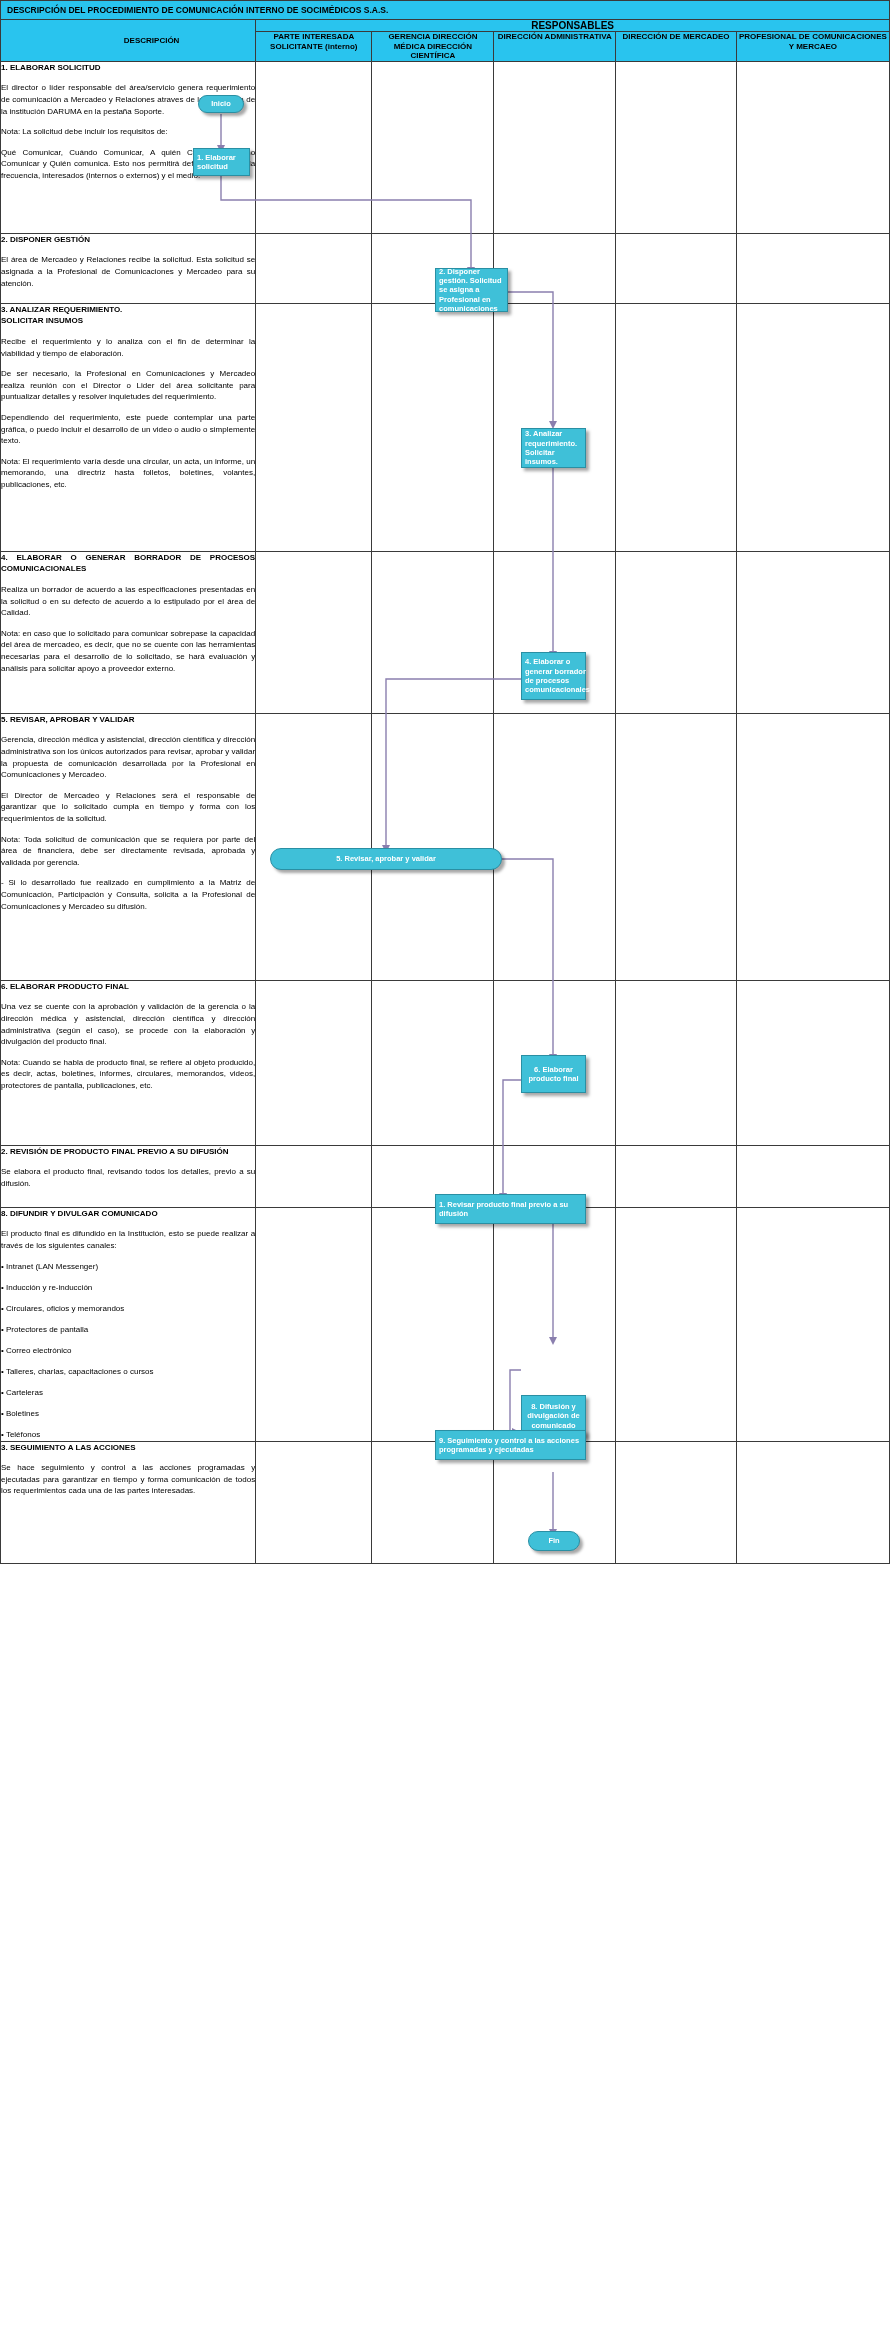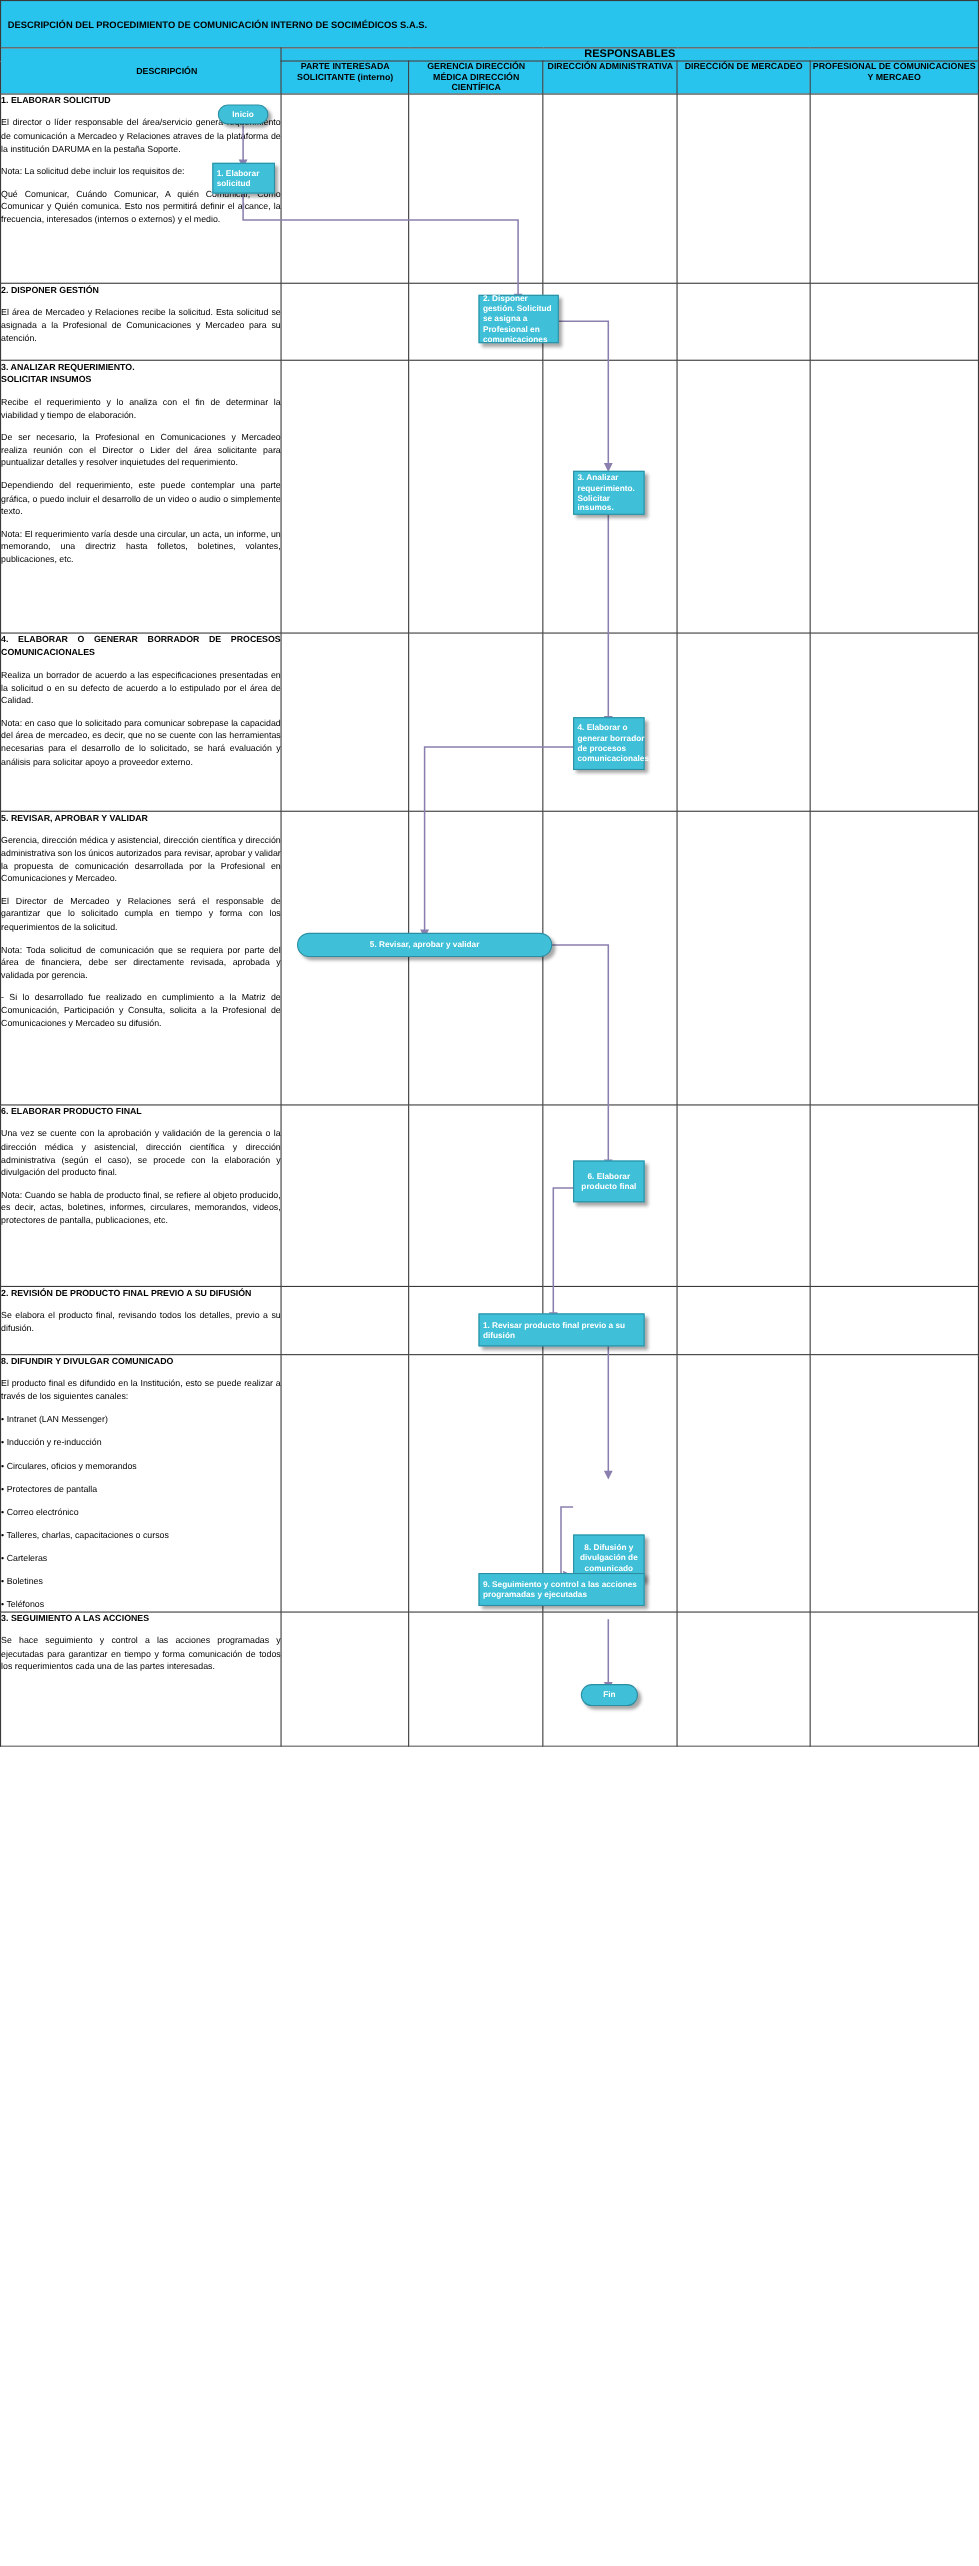--- a/index.html
+++ b/index.html
@@ -1,20 +1,20 @@
 <!DOCTYPE html>
 <html><head>
 <meta charset="utf-8">
 <style>
   html,body{margin:0;padding:0;background:#fff;}
   body{font-family:"Liberation Sans", sans-serif;color:#000;}
   .page{width:890px;margin:0 auto;position:relative;}
   table.grid{border-collapse:collapse;width:890px;table-layout:fixed;}
   table.grid td, table.grid th{border:1px solid #3a3a3a;vertical-align:top;padding:0;}
-  .title-bar{background:#29c4ee;font-size:8.5px;font-weight:bold;padding:16px 6px;border:1px solid #3a3a3a;border-bottom:none;}
+  .title-bar{background:#29c4ee;font-size:8.5px;font-weight:bold;padding:4px 6px;border:1px solid #3a3a3a;border-bottom:none;}
   .resp-head{background:#29c4ee;font-size:10px;font-weight:bold;text-align:center;padding:3px 2px;}
   .col-head{background:#29c4ee;font-size:8px;font-weight:bold;text-align:center;padding:6px 3px;line-height:1.2;}
   .desc-cell{padding:6px 8px 10px 6px;font-size:8px;line-height:1.45;text-align:justify;}
   .desc-cell .h{font-weight:bold;}
   .desc-cell p{margin:0 0 9px 0;}
   .desc-cell p:last-child{margin-bottom:0;}
   .lane{position:relative;}
   .listline{margin:0;line-height:1.5;}
   
   .shape{position:absolute;background:#3fc0d8;color:#fff;font-size:7.5px;font-weight:bold;line-height:1.25;

